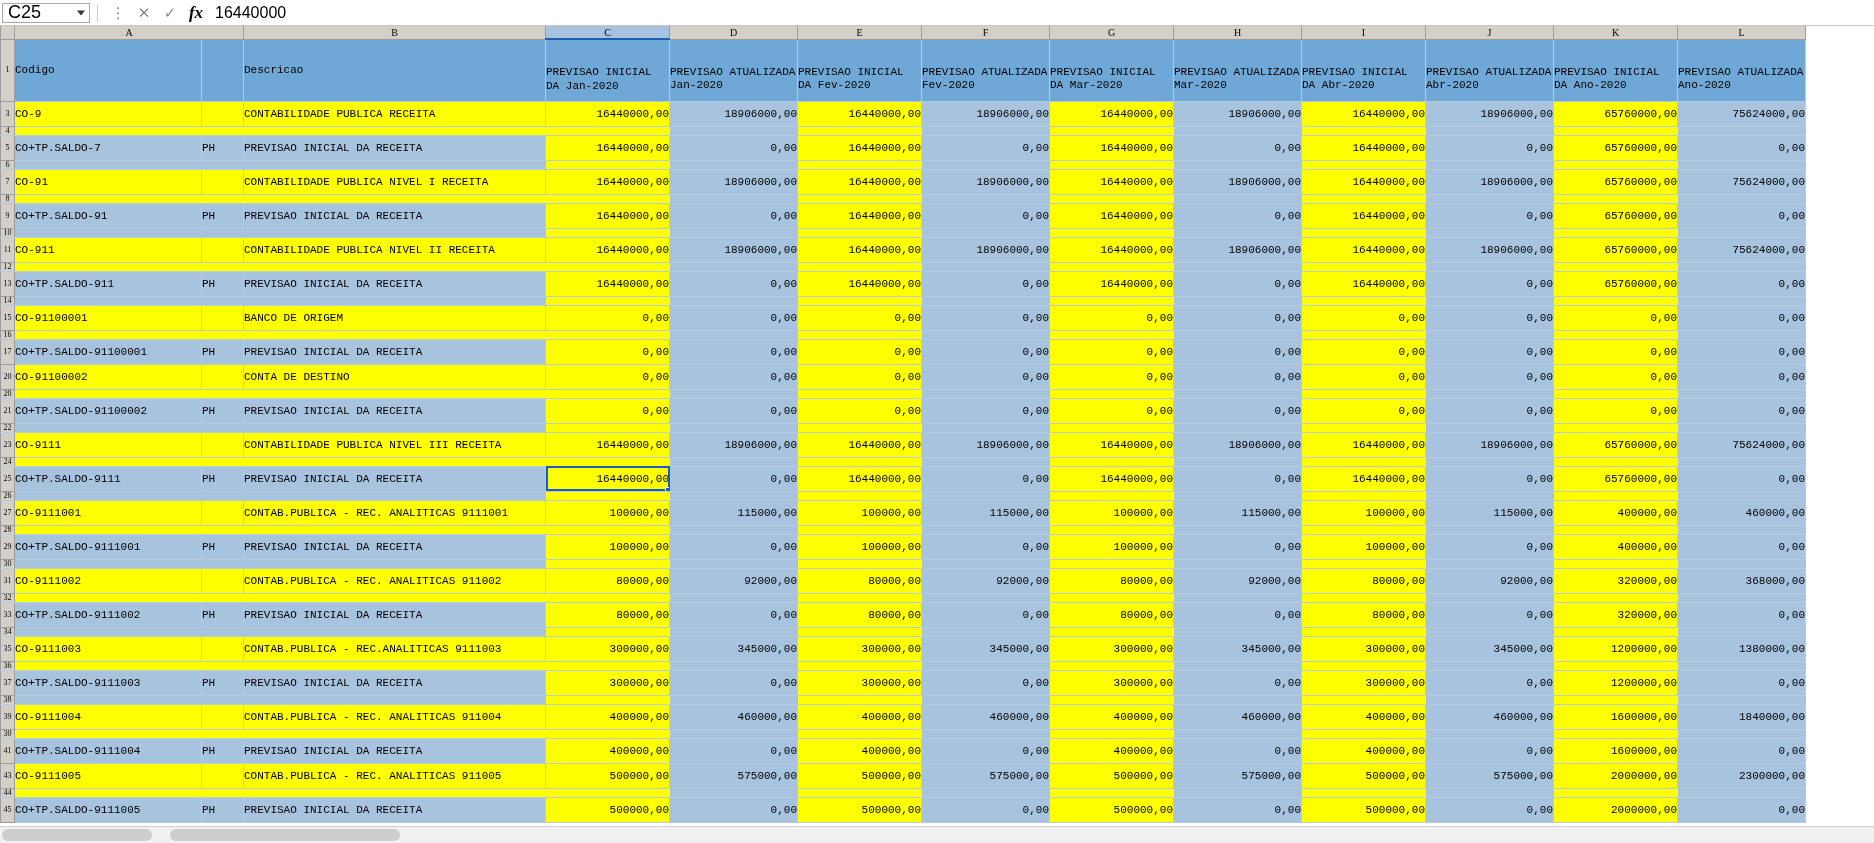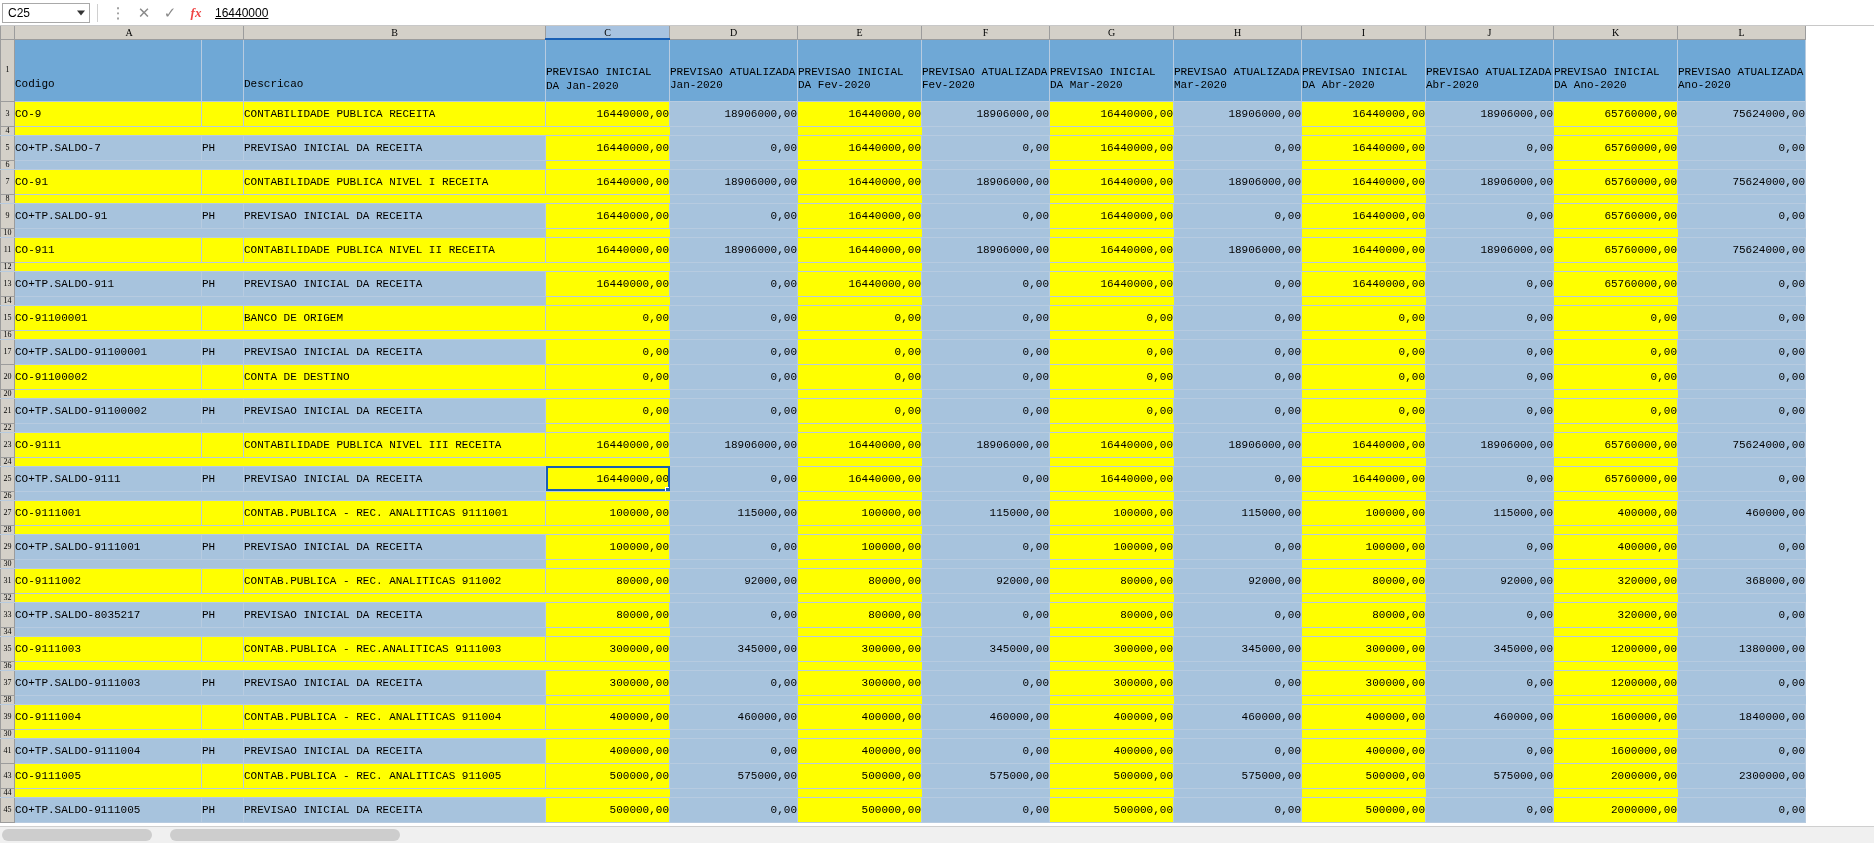--- a/index.html
+++ b/index.html
@@ -27,21 +27,21 @@
     flex: 0 0 26px;
     padding: 0 2px;
   }
   .namebox {
     width: 88px;
     height: 20px;
     border: 1px solid #a9a9a9;
     background: #fff;
     display: flex;
     align-items: center;
-    font-size: 12px;
+    font-size: 18px;
     padding-left: 5px;
     position: relative;
     color: #000;
   }
   .namebox .caret {
     position: absolute;
     right: 4px;
     top: 50%;
     transform: translateY(-50%);
     width: 0; height: 0;
@@ -61,34 +61,33 @@
     display: flex;
     align-items: center;
     justify-content: center;
     font-size: 15px;
     color: #8a8a8a;
   }
   .fb-icon.fx {
     font-style: italic;
     font-family: "Liberation Serif", serif;
     font-weight: bold;
-    color: #ef4444;
-    font-size: 13px;
+    color: #000000;
+    font-size: 17px;
   }
   .formula-input {
     flex: 1;
     height: 20px;
-    font-size: 12px;
+    font-size: 16px;
     padding-left: 6px;
     display: flex;
     align-items: center;
     color: #000;
     background: #fff;
     border: none;
-    text-decoration: underline;
   }
 
   
   .grid-wrap {
     flex: 1 1 auto;
     position: relative;
     overflow: hidden;
     background: #fff;
   }
   table.sheet {
@@ -156,21 +155,21 @@
   
   tr.hdrrow td.cell {
     background: #6fa8d6;
     height: 62px;
     vertical-align: bottom;
     font-size: 11px;
     white-space: normal;
     line-height: 1.25;
     padding-bottom: 5px;
   }
-  tr.hdrrow td.hdr-left { vertical-align: top; padding-top: 38px; }
+  tr.hdrrow td.hdr-left { vertical-align: top; padding-top: 24px; }
   tr.hdrrow td.cell.hdr-wrap { vertical-align: top; padding-top: 26px; }
 
   tr.thin td { height: 7px; border-bottom: 1px solid #b7cbe0; }
   tr.thin td.yellow { background: #ffff00; }
   tr.thin td.blue { background: #a7c3dd; }
 
   .ph-col { padding-left: 0; }
 
   
   td.selected {
@@ -739,21 +738,21 @@
             <td class="blue"></td>
             <td class="yellow"></td>
             <td class="blue"></td>
             <td class="yellow"></td>
             <td class="blue"></td>
             <td class="yellow"></td>
             <td class="blue"></td>
           </tr>
           <tr>
             <td class="rowhdr">33</td>
-            <td class="cell txt blue">CO+TP.SALDO-8035217</td>
+            <td class="cell txt blue">CO+TP.SALDO-9111002</td>
             <td class="cell txt ph-col blue">PH</td>
             <td class="cell txt blue">PREVISAO INICIAL DA RECEITA</td>
             <td class="cell num yellow">80000,00</td>
             <td class="cell num blue">0,00</td>
             <td class="cell num yellow">80000,00</td>
             <td class="cell num blue">0,00</td>
             <td class="cell num yellow">80000,00</td>
             <td class="cell num blue">0,00</td>
             <td class="cell num yellow">80000,00</td>
             <td class="cell num blue">0,00</td>

